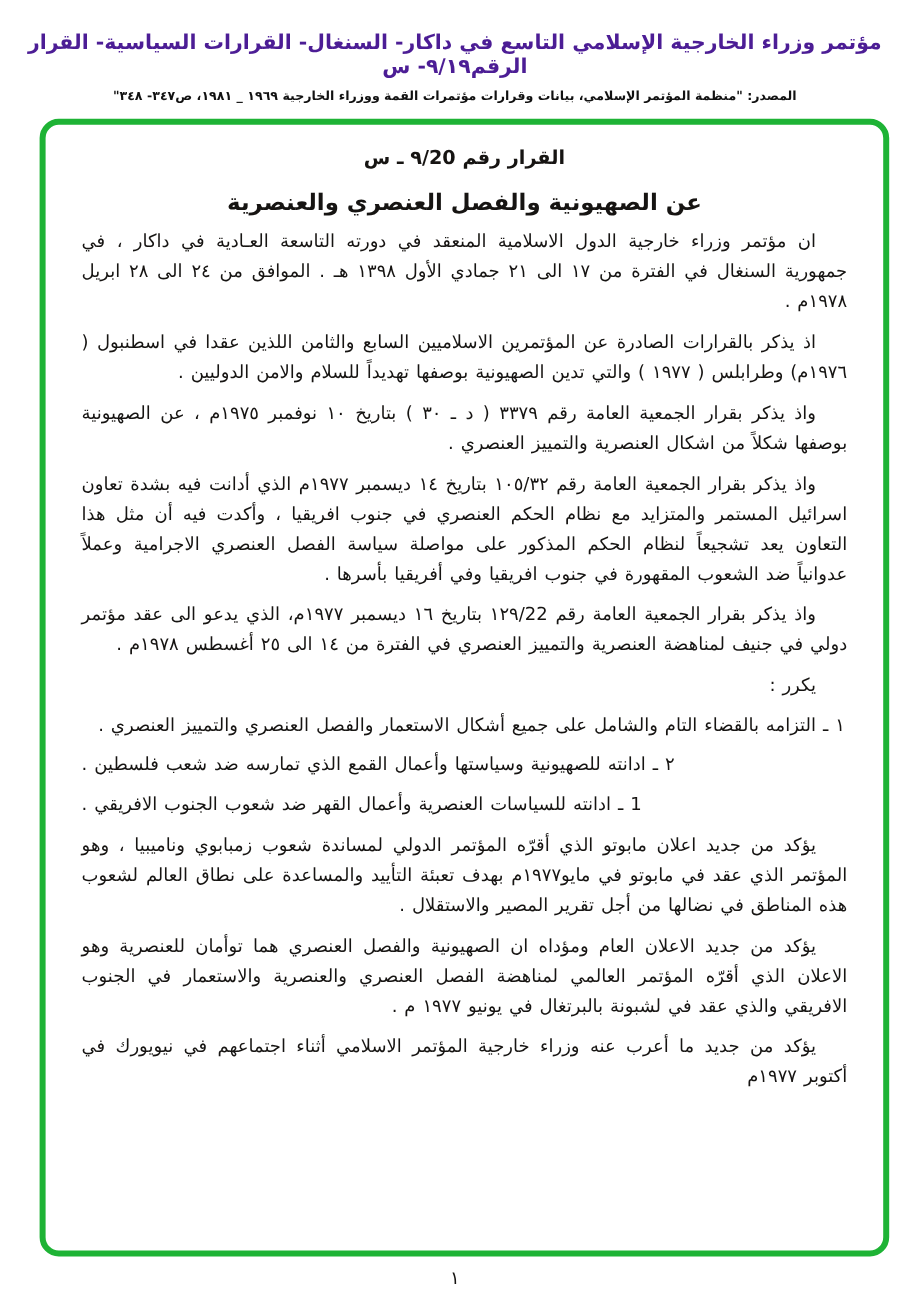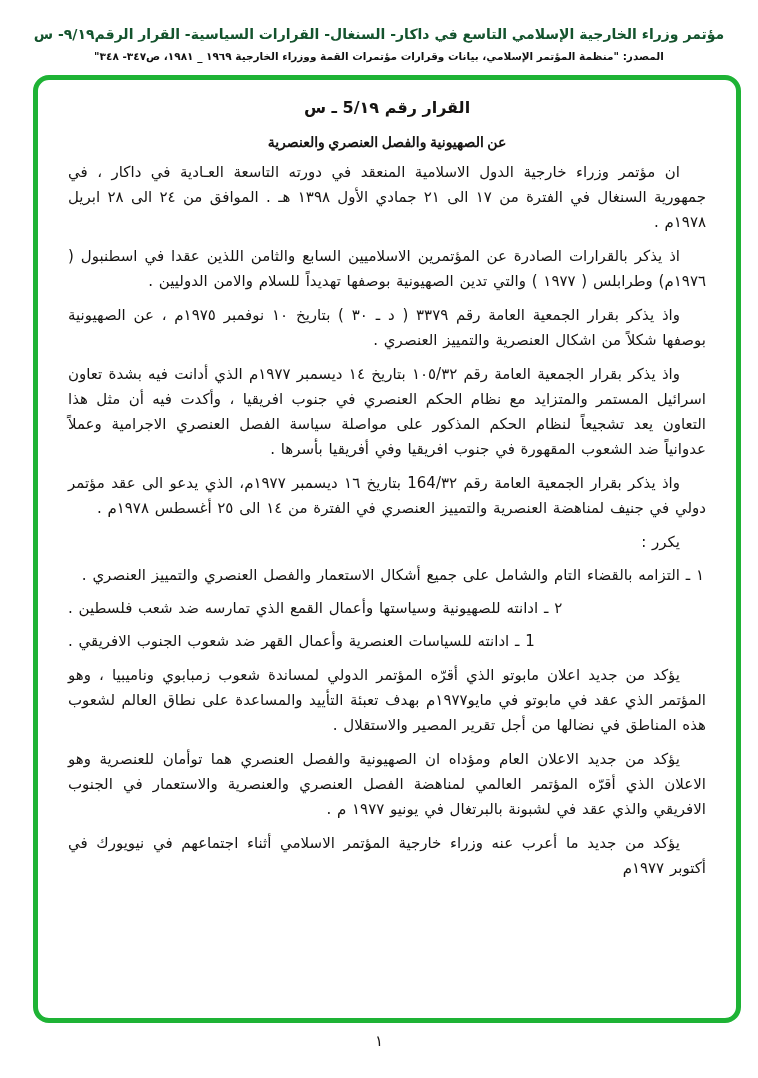--- a/index.html
+++ b/index.html
@@ -7,42 +7,42 @@
     width: 758px; height: 1078px;
     background: #ffffff;
     overflow: hidden;
     font-family: "DejaVu Sans", sans-serif;
     color: #161412;
   }
   .page { width: 758px; height: 1078px; position: relative; direction: rtl; }
 
   .header { text-align: center; padding-top: 26px; direction: rtl; }
   .header-line1 {
-    font-size: 14px; font-weight: bold; letter-spacing: 0;
-    color: #14532d;
+    font-size: 17px; font-weight: bold; letter-spacing: 0;
+    color: #4c1d95;
   }
   .header-line2 {
     font-size: 10.5px; font-weight: bold; margin-top: 8px; color: #111;
   }
 
   .doc-box {
     width: 708px; height: 948px;
     margin: 13px 17px 0 33px; 
     border: 5px solid var(--green, #1eb335);
     border-radius: 16px;
     padding: 12px 30px 10px 30px;
     overflow: hidden;
     direction: rtl;
   }
 
   .res-title {
     text-align: center; font-size: 16px; font-weight: 600; margin-top: 6px;
   }
   .res-subtitle {
-    text-align: center; font-size: 14px; font-weight: bold; margin-top: 17px; font-family: Liberation Serif, serif;
+    text-align: center; font-size: 19px; font-weight: bold; margin-top: 17px;
   }
 
   .para {
     font-size: 15px; line-height: 25px;
     text-align: justify; text-justify: inter-word;
     margin-top: 9px;
     text-indent: 26px;
     word-spacing: 1px;
   }
   .para:first-of-type { }
@@ -59,32 +59,32 @@
 <body>
 
 <div class="page">
 
   <div class="header">
     <div class="header-line1">مؤتمر وزراء الخارجية الإسلامي التاسع في داكار- السنغال- القرارات السياسية- القرار الرقم٩/١٩- س</div>
     <div class="header-line2">المصدر: "منظمة المؤتمر الإسلامي، بيانات وقرارات مؤتمرات القمة ووزراء الخارجية ١٩٦٩ _ ١٩٨١، ص٣٤٧- ٣٤٨"</div>
   </div>
 
   <div class="doc-box">
-    <div class="res-title">القرار رقم 5/١٩ ـ س</div>
+    <div class="res-title">القرار رقم ٩/20 ـ س</div>
     <div class="res-subtitle">عن الصهيونية والفصل العنصري والعنصرية</div>
 
     <p class="para"><b class="lead"></b><span>ان مؤتمر وزراء خارجية الدول الاسلامية المنعقد في دورته التاسعة العـادية في داكار ، في جمهورية السنغال في الفترة من ١٧ الى ٢١ جمادي الأول ١٣٩٨ هـ . الموافق من ٢٤ الى ٢٨ ابريل ١٩٧٨م .</span></p>
 
     <p class="para"><b class="lead"></b><span>اذ يذكر بالقرارات الصادرة عن المؤتمرين الاسلاميين السابع والثامن اللذين عقدا في اسطنبول ( ١٩٧٦م) وطرابلس ( ١٩٧٧ ) والتي تدين الصهيونية بوصفها تهديداً للسلام والامن الدوليين .</span></p>
 
     <p class="para"><b class="lead"></b><span>واذ يذكر بقرار الجمعية العامة رقم ٣٣٧٩ ( د ـ ٣٠ ) بتاريخ ١٠ نوفمبر ١٩٧٥م ، عن الصهيونية بوصفها شكلاً من اشكال العنصرية والتمييز العنصري .</span></p>
 
     <p class="para"><b class="lead"></b><span>واذ يذكر بقرار الجمعية العامة رقم ١٠٥/٣٢ بتاريخ ١٤ ديسمبر ١٩٧٧م الذي أدانت فيه بشدة تعاون اسرائيل المستمر والمتزايد مع نظام الحكم العنصري في جنوب افريقيا ، وأكدت فيه أن مثل هذا التعاون يعد تشجيعاً لنظام الحكم المذكور على مواصلة سياسة الفصل العنصري الاجرامية وعملاً عدوانياً ضد الشعوب المقهورة في جنوب افريقيا وفي أفريقيا بأسرها .</span></p>
 
-    <p class="para"><b class="lead"></b><span>واذ يذكر بقرار الجمعية العامة رقم 164/٣٢ بتاريخ ١٦ ديسمبر ١٩٧٧م، الذي يدعو الى عقد مؤتمر دولي في جنيف لمناهضة العنصرية والتمييز العنصري في الفترة من ١٤ الى ٢٥ أغسطس ١٩٧٨م .</span></p>
+    <p class="para"><b class="lead"></b><span>واذ يذكر بقرار الجمعية العامة رقم ١٢٩/22 بتاريخ ١٦ ديسمبر ١٩٧٧م، الذي يدعو الى عقد مؤتمر دولي في جنيف لمناهضة العنصرية والتمييز العنصري في الفترة من ١٤ الى ٢٥ أغسطس ١٩٧٨م .</span></p>
 
     <p class="para"><b class="lead">يكرر :</b><span></span></p>
 
     <p class="para list-item"><b class="lead"></b><span>١ ـ التزامه بالقضاء التام والشامل على جميع أشكال الاستعمار والفصل العنصري والتمييز العنصري .</span></p>
 
     <p class="para list-item centered"><b class="lead"></b><span>٢ ـ ادانته للصهيونية وسياستها وأعمال القمع الذي تمارسه ضد شعب فلسطين .</span></p>
 
     <p class="para list-item centered"><b class="lead"></b><span>1 ـ ادانته للسياسات العنصرية وأعمال القهر ضد شعوب الجنوب الافريقي .</span></p>
 
     <p class="para"><b class="lead">يؤكد من جديد</b><span> اعلان مابوتو الذي أقرّه المؤتمر الدولي لمساندة شعوب زمبابوي وناميبيا ، وهو المؤتمر الذي عقد في مابوتو في مايو١٩٧٧م بهدف تعبئة التأييد والمساعدة على نطاق العالم لشعوب هذه المناطق في نضالها من أجل تقرير المصير والاستقلال .</span></p>

